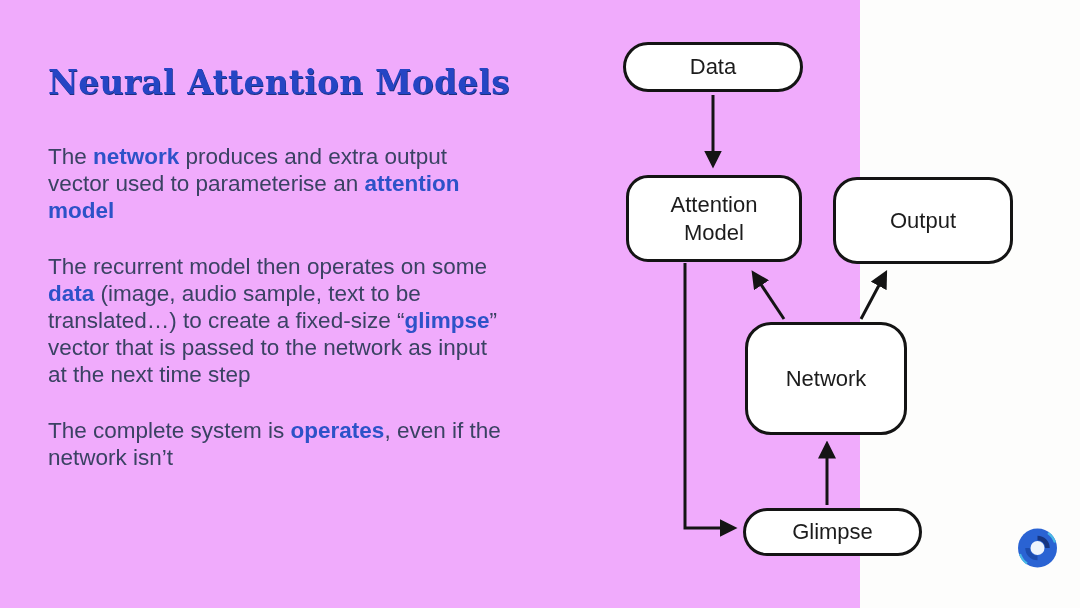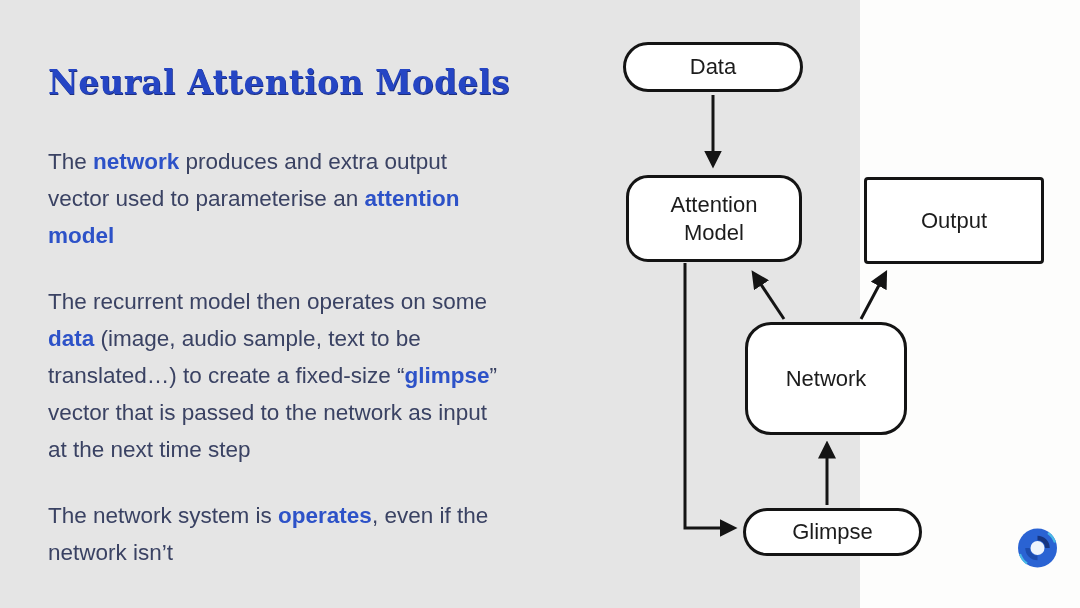--- a/index.html
+++ b/index.html
@@ -8,21 +8,21 @@
     width: 1080px;
     height: 608px;
     overflow: hidden;
     background: #fdfdfc;
     font-family: "Liberation Sans", sans-serif;
   }
   .slide {
     position: relative;
     width: 860px;
     height: 608px;
-    background: #e5e5e5;
+    background: #f0abfc;
   }
   
   .text-col {
     position: absolute;
     left: 48px;
     top: 62px;
     width: 560px;
   }
   .slide-title {
     margin: 0 0 40px 0;
@@ -30,21 +30,21 @@
     font-weight: 700;
     font-size: 33px;
     line-height: 41px;
     letter-spacing: 0.2px;
     color: #2545c4;
     text-shadow: 0.6px 0.6px 0 #1d2f7e;
   }
   .para {
     margin: 0 0 29px 0;
     font-size: 22.5px;
-    line-height: 37px;
+    line-height: 27px;
     color: #3a4263;
     white-space: pre-wrap;
   }
   .para .hl {
     color: #2d52c8;
     font-weight: 700;
   }
   
   .diagram {
     position: absolute;
@@ -69,21 +69,21 @@
     display: flex;
     align-items: center;
     justify-content: center;
     text-align: center;
     font-size: 22px;
     line-height: 28px;
     color: #1c1c1c;
   }
   .node-data      { left: 623px; top: 42px;  width: 180px; height: 50px;  border-radius: 25px; }
   .node-attention { left: 626px; top: 175px; width: 176px; height: 87px;  border-radius: 22px; padding: 0 26px; }
-  .node-output    { left: 833px; top: 177px; width: 180px; height: 87px;  border-radius: 4px; margin-left: 31px; }
+  .node-output    { left: 833px; top: 177px; width: 180px; height: 87px;  border-radius: 24px; }
   .node-network   { left: 745px; top: 322px; width: 162px; height: 113px; border-radius: 26px; }
   .node-glimpse   { left: 743px; top: 508px; width: 179px; height: 48px;  border-radius: 24px; }
   .logo {
     position: absolute;
     left: 1014px;
     top: 525px;
     width: 47px;
     height: 47px;
   }
 </style>
@@ -98,21 +98,21 @@
     <p class="para"><span>The </span><span class="hl">network</span><span> produces and extra output
 vector used to parameterise an </span><span class="hl">attention
 model</span></p>
 
     <p class="para"><span>The recurrent model then operates on some
 </span><span class="hl">data</span><span> (image, audio sample, text to be
 translated…) to create a fixed-size “</span><span class="hl">glimpse</span><span>”
 vector that is passed to the network as input
 at the next time step</span></p>
 
-    <p class="para"><span>The network system is </span><span class="hl">operates</span><span>, even if the
+    <p class="para"><span>The complete system is </span><span class="hl">operates</span><span>, even if the
 network isn’t</span></p>
   </div>
 
   <div class="diagram">
 
     <svg class="arrows" width="1080" height="608" viewBox="0 0 1080 608">
       <defs>
         <marker id="ah" viewBox="0 0 10 10" refX="7.5" refY="5" markerWidth="6" markerHeight="6" orient="auto">
           <path d="M0 0 L10 5 L0 10 Z"></path>
         </marker>

